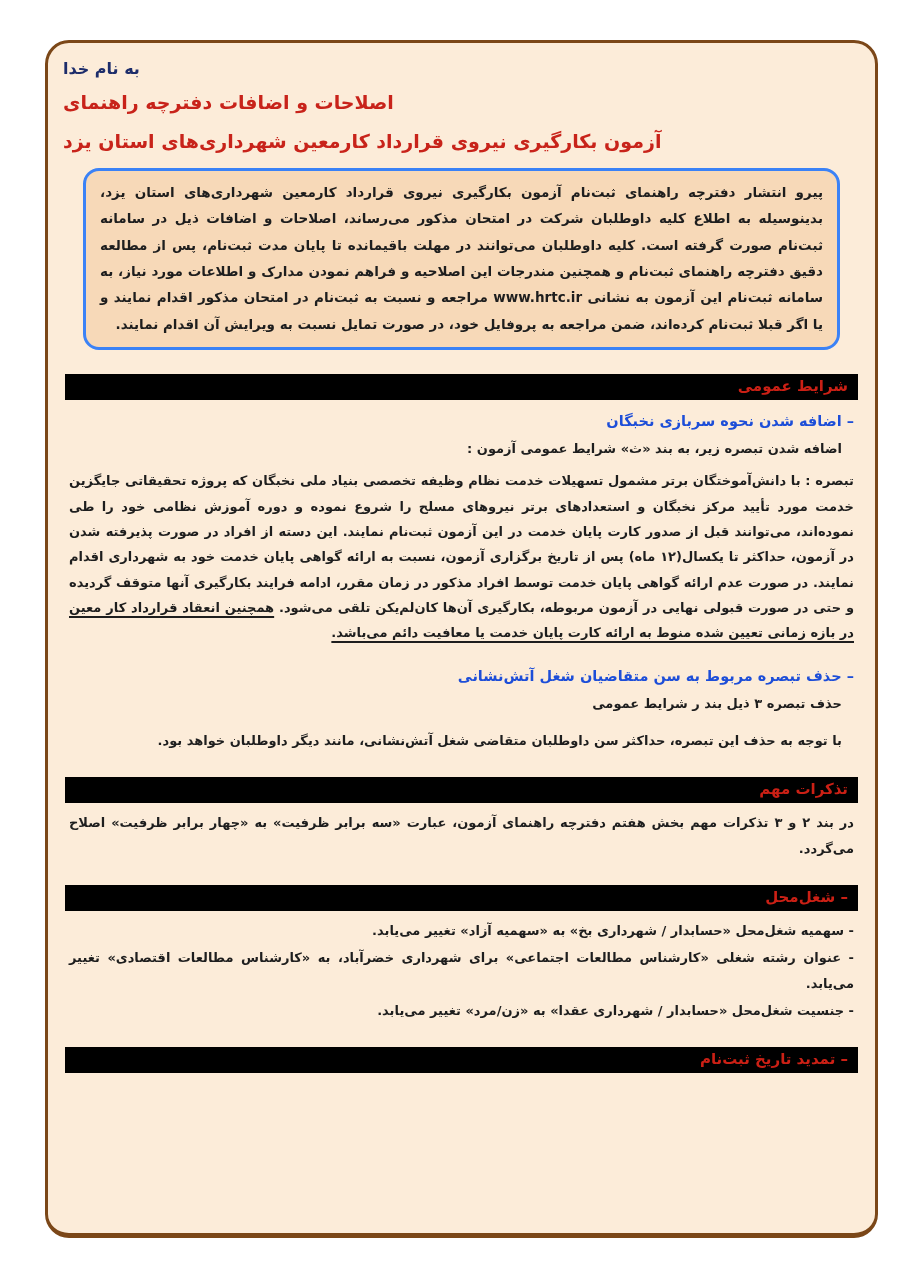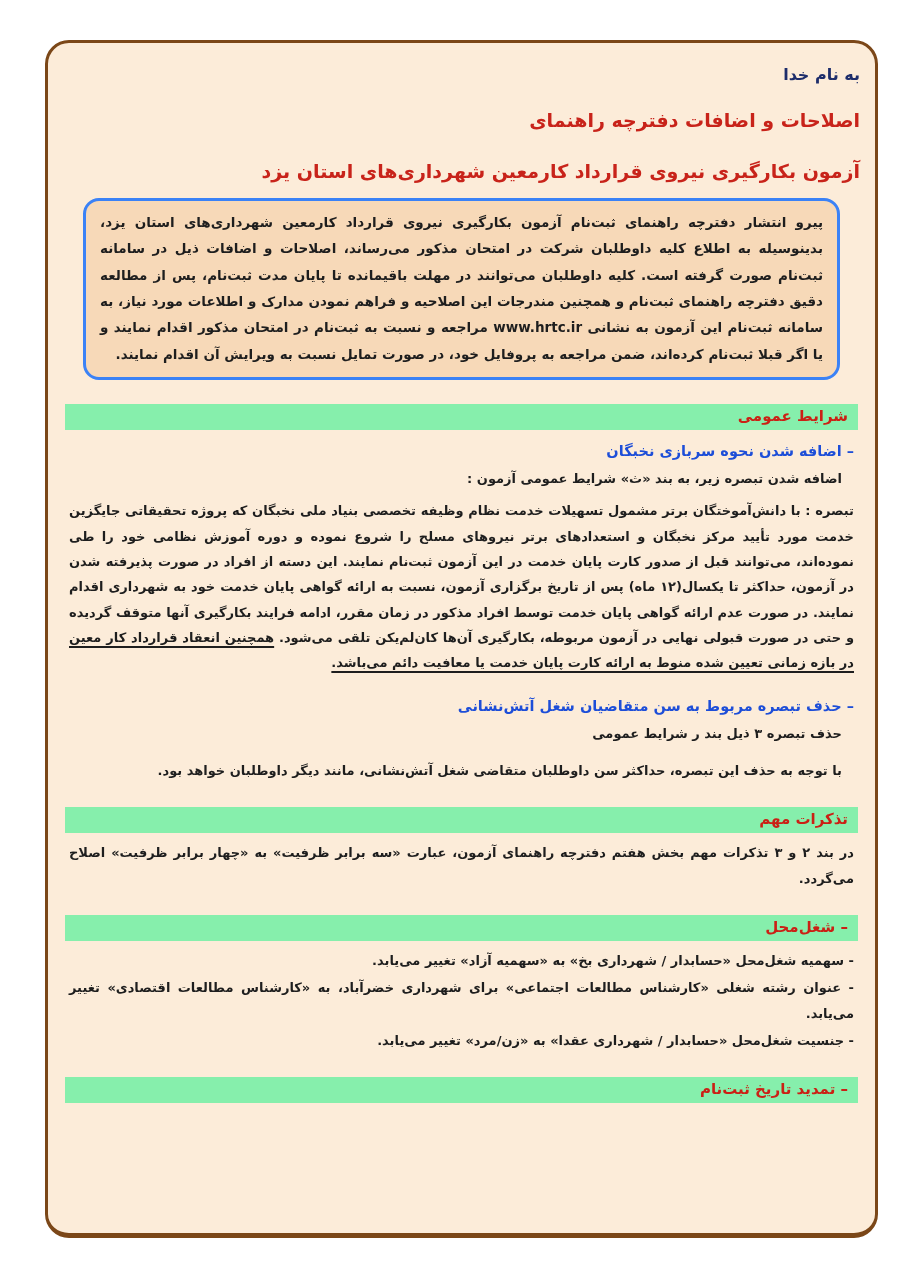--- a/index.html
+++ b/index.html
@@ -1,26 +1,26 @@
 <!DOCTYPE html>
 <html lang="fa"><head>
 <meta charset="utf-8">
 <style>
   * { margin:0; padding:0; box-sizing:border-box; }
   html,body { width:905px; height:1280px; background:#ffffff; overflow:hidden;
     font-family:"DejaVu Sans", sans-serif; }
   .frame { position:absolute; left:45px; top:40px; width:833px; height:1198px;
     background:#fcecd9; border:3px solid #7b4718; border-bottom-width:5px; border-right-width:3px;
     border-radius:24px; direction:rtl; padding:16px 15px 10px; overflow:hidden; }
-  .bismillah { text-align:right; color:#1d2d6b; font-weight:bold; font-size:16px; margin-top:6px; }
-  .title { text-align:right; color:#c8231a; font-weight:bold; font-size:19px; margin-top:22px; line-height:1.5; }
+  .bismillah { text-align:left; color:#1d2d6b; font-weight:bold; font-size:16px; }
+  .title { text-align:left; color:#c8231a; font-weight:bold; font-size:19px; margin-top:10px; line-height:1.5; }
   .intro-box { margin:13px 20px 0; background:#f7d9b8; border:3px solid #3b82f6;
     border-radius:16px; padding:8px 14px 10px; }
   .intro-box p { font-size:13.5px; font-weight:bold; line-height:1.95; text-align:justify; color:#1e1e1e; }
-  .section-bar { margin:24px 2px 0; background:#86efac; color:#cb2015; font-weight:bold;
+  .section-bar { margin:24px 2px 0; background:#000000; color:#cb2015; font-weight:bold;
     font-size:15px; padding:3px 10px 5px; }
   .subheading { color:#1d4ed8; font-weight:bold; font-size:14.5px; margin:13px 6px 0; }
   .body-text { font-size:13px; font-weight:bold; color:#1e1e1e; line-height:1.95; margin:7px 6px 0; }
   .indent { padding-right:12px; }
   .justify { text-align:justify; }
   .underline { text-decoration:underline; text-underline-offset:4px; text-decoration-thickness:1.5px; }
 </style>
 </head>
 <body>
 

